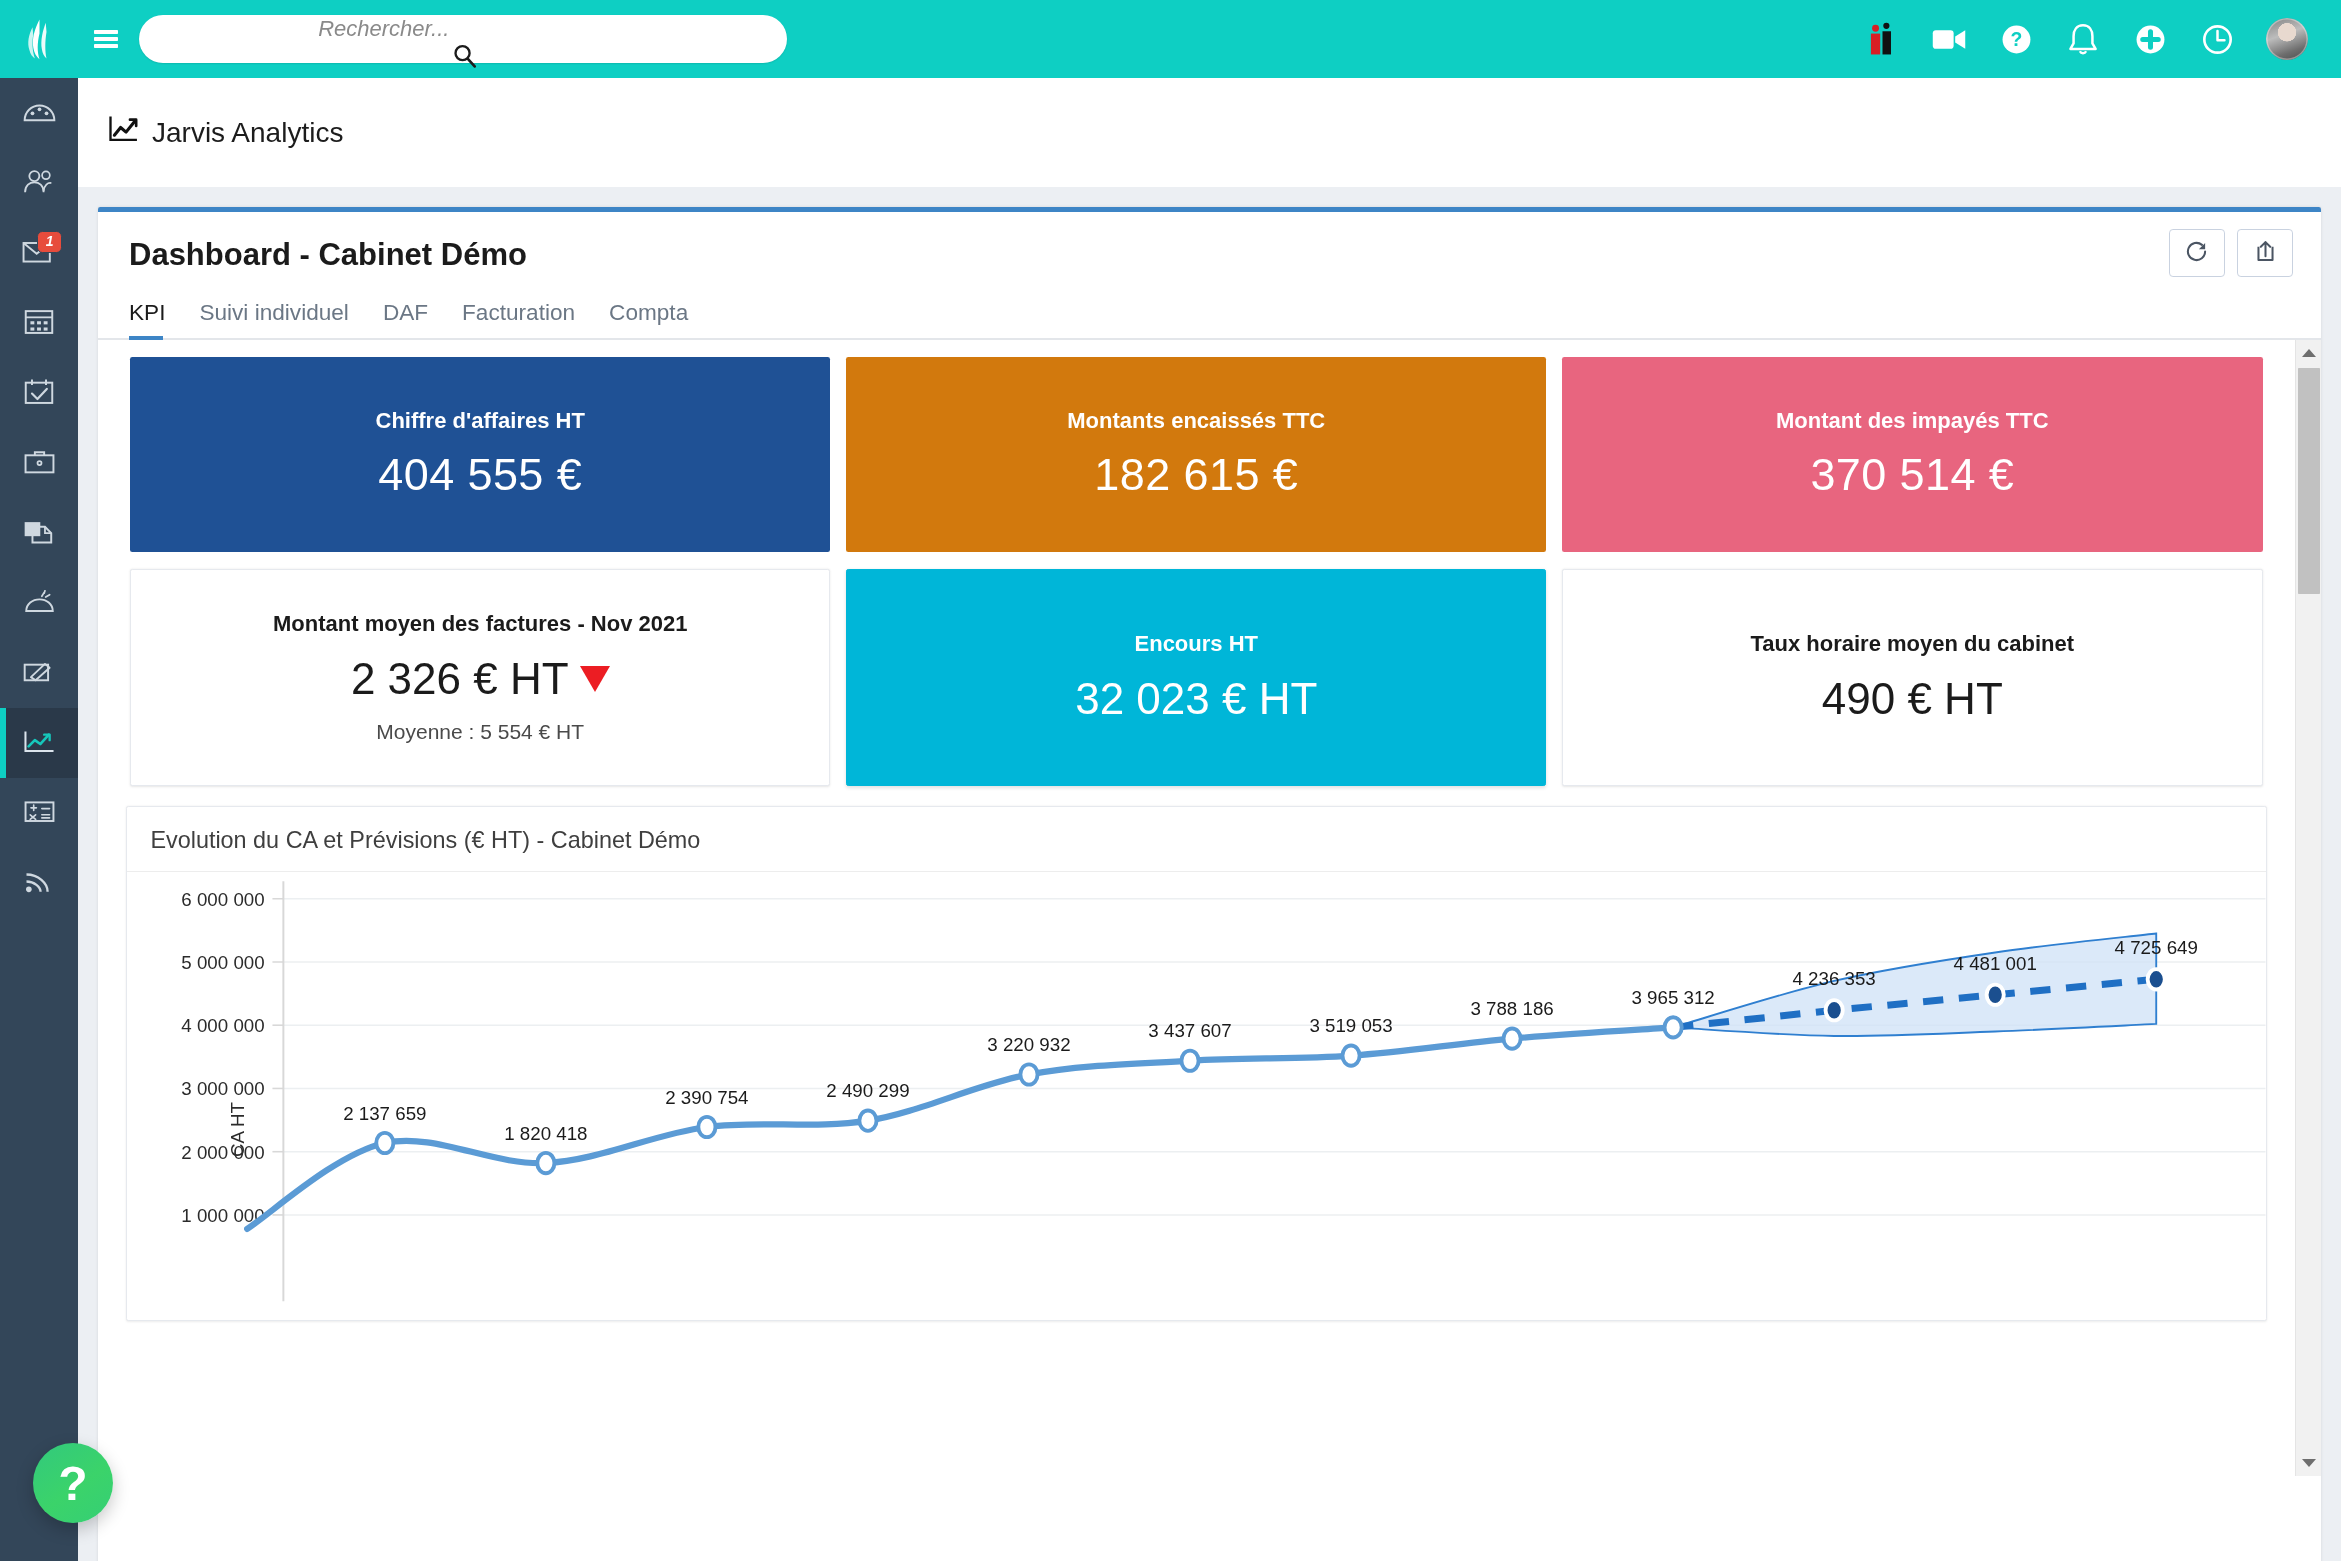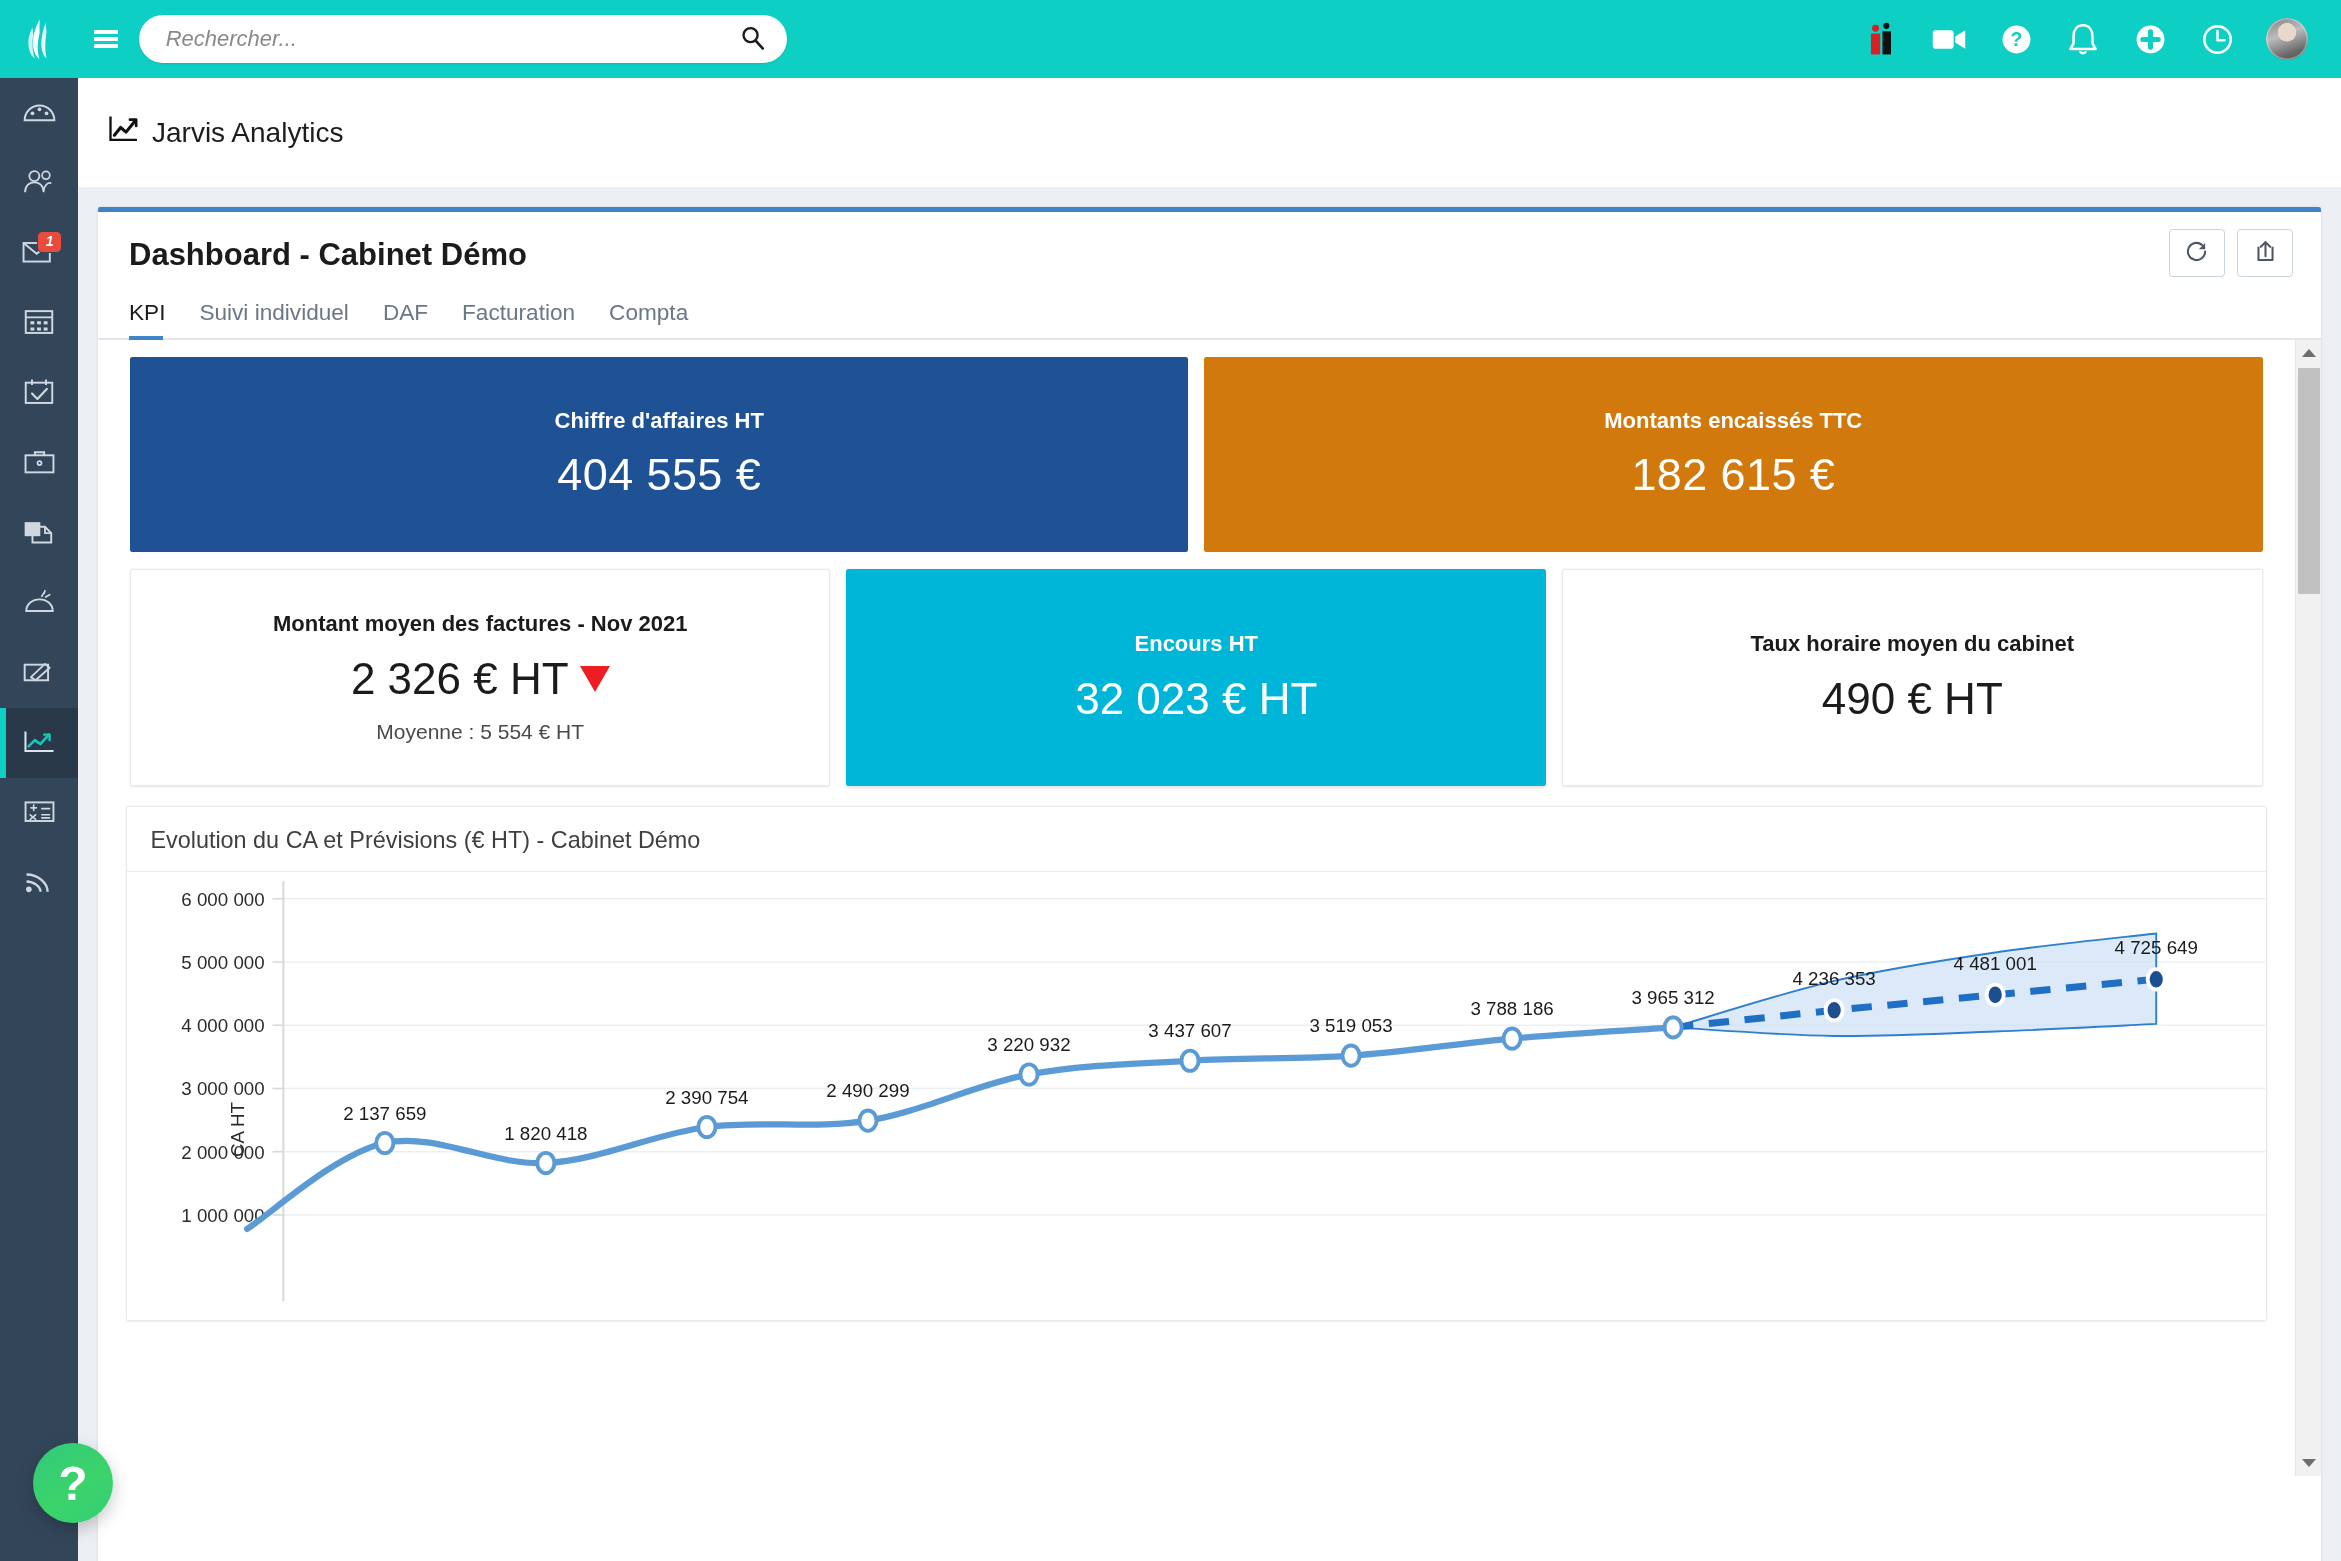--- a/index.html
+++ b/index.html
@@ -25,20 +25,21 @@
   #hamburger {
     width:56px; flex:0 0 56px; display:flex; align-items:center; justify-content:center;
     cursor:pointer;
   }
   #hamburger .bar { width:23.4px; height:3.9px; background:#fff; margin:2.7px 0; border-radius:0.8px; }
   #search-wrap {
     width:648px; height:48px; background:#fff; border-radius:25px;
     display:flex; align-items:center; padding:0 22px 0 25px;
     box-shadow:0 0.8px 1.6px rgba(0,0,0,.12);
     margin-left:4.7px;
+    flex-direction:column;
   }
   #search-input {
     flex:1; border:none; outline:none; font-size:22px; font-style:italic;
     color:#555; font-family:"Liberation Sans", sans-serif; background:transparent;
   }
   #search-input::placeholder { color:#8a8a8a; font-style:italic; }
   #topbar-right {
     margin-left:auto; display:flex; align-items:center; gap:31px; padding-right:34px;
   }
   .ticon { width:36px; height:36px; display:flex; align-items:center; justify-content:center; cursor:pointer; }
@@ -442,20 +443,24 @@
 
 
       <div class="kpi-row">
         <div class="kpi" style="background:#1f5195">
           <div class="kpi-label">Chiffre d'affaires HT</div>
           <div class="kpi-value">404 555 €</div>
         </div>
         <div class="kpi" style="background:#d2790d">
           <div class="kpi-label">Montants encaissés TTC</div>
           <div class="kpi-value">182 615 €</div>
+        </div>
+        <div class="kpi" style="background:#e8657f">
+          <div class="kpi-label">Montant des impayés TTC</div>
+          <div class="kpi-value">370 514 €</div>
         </div>
       </div>
 
       <div class="kpi-row">
         <div class="kpi2">
           <div class="kpi2-label">Montant moyen des factures - Nov 2021</div>
           <div class="kpi2-value">
             <span>2 326 € HT</span>
             <span class="tri-down"></span>
           </div>

